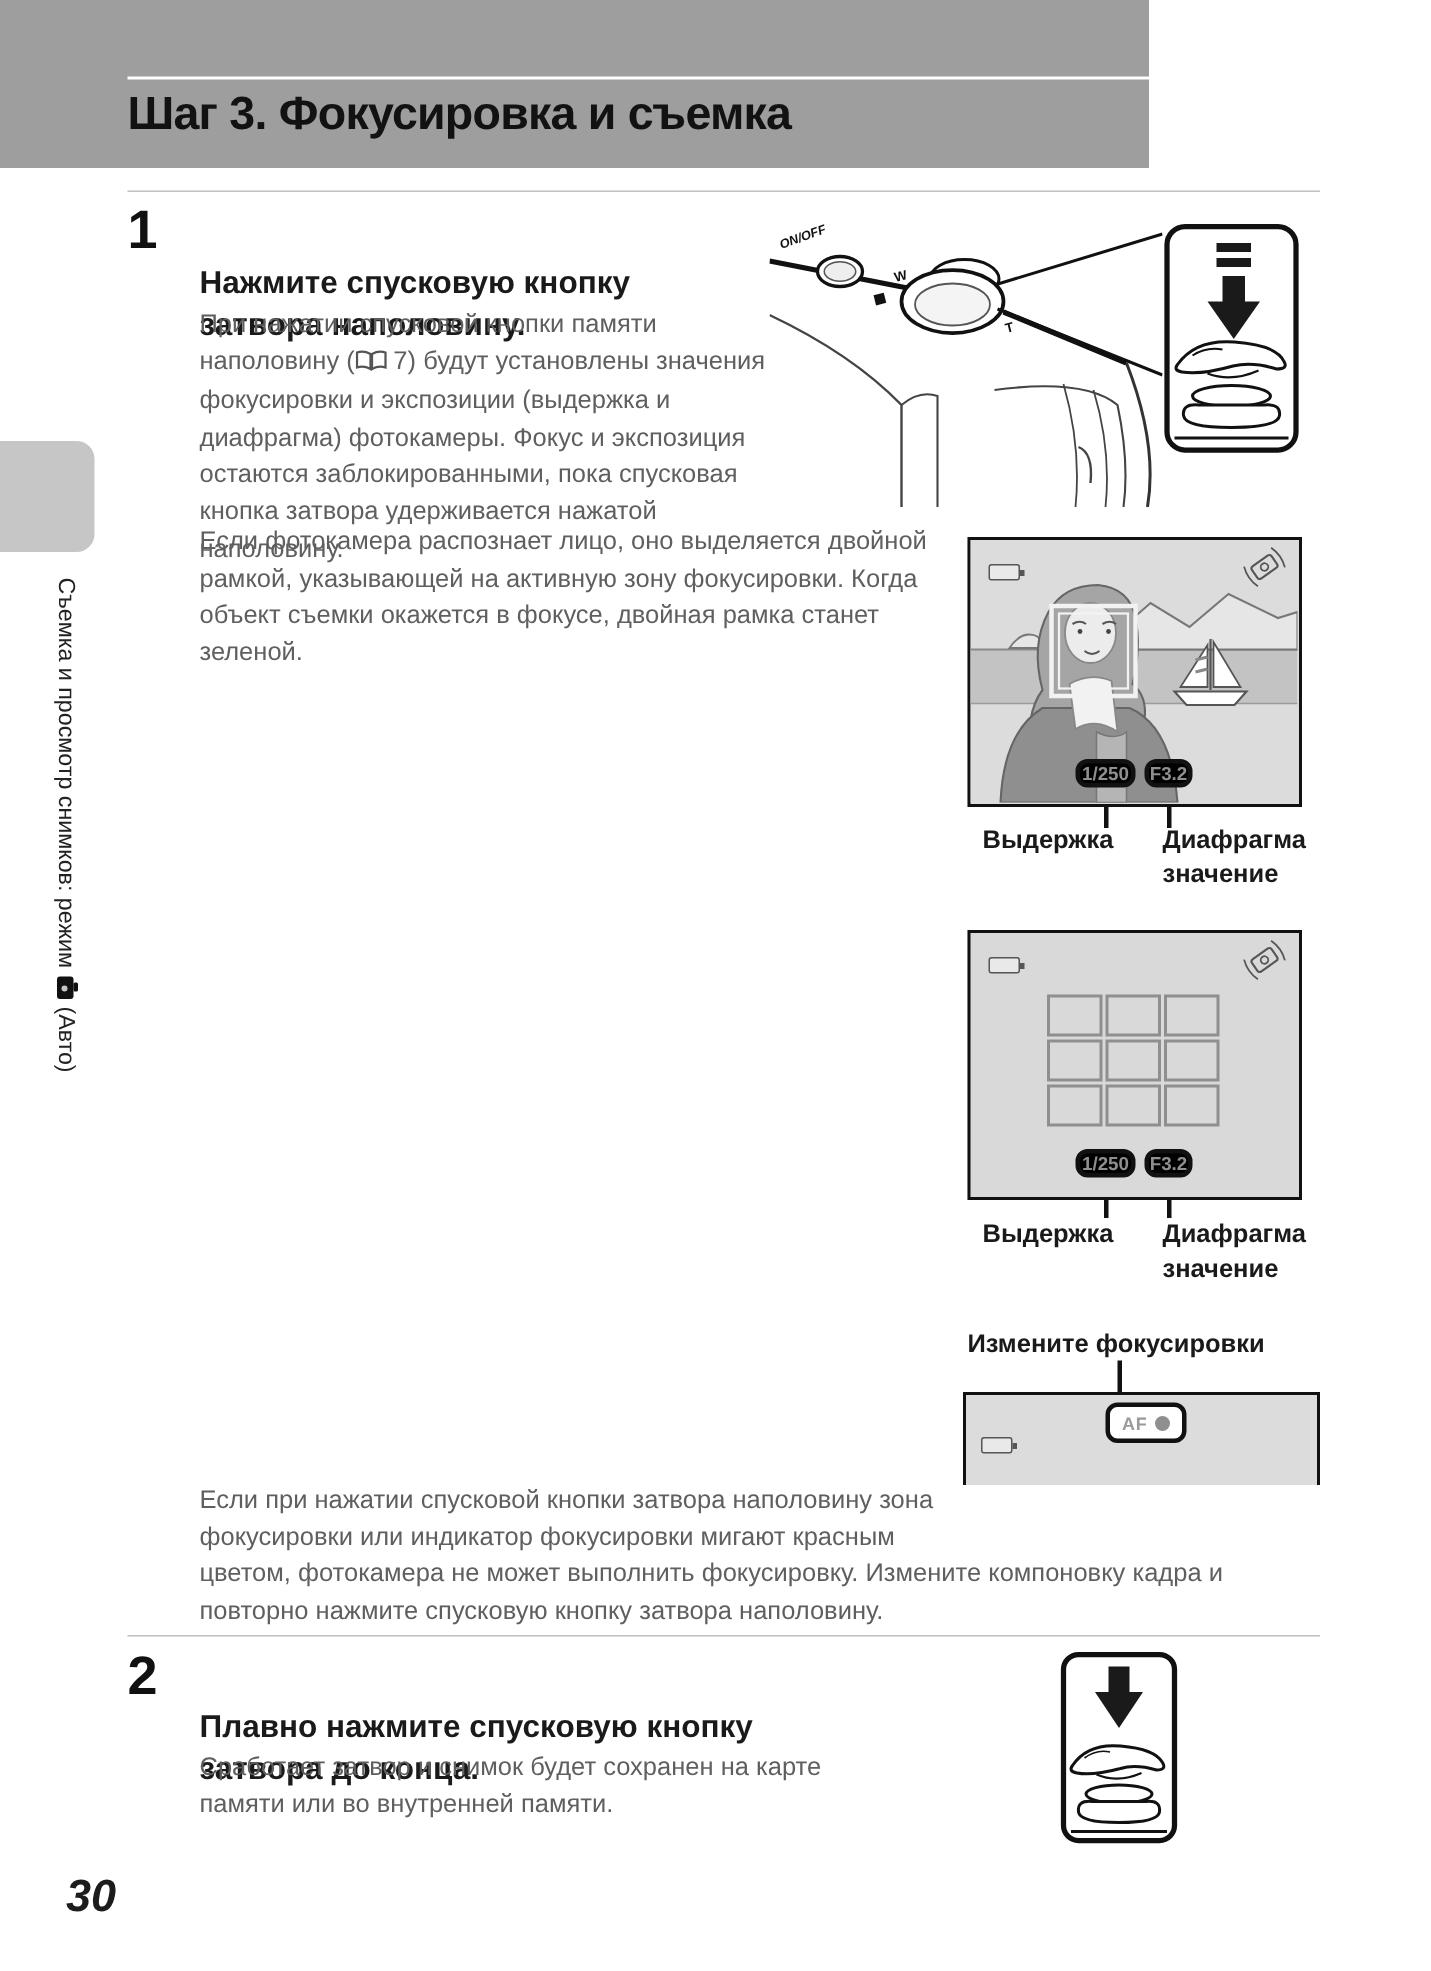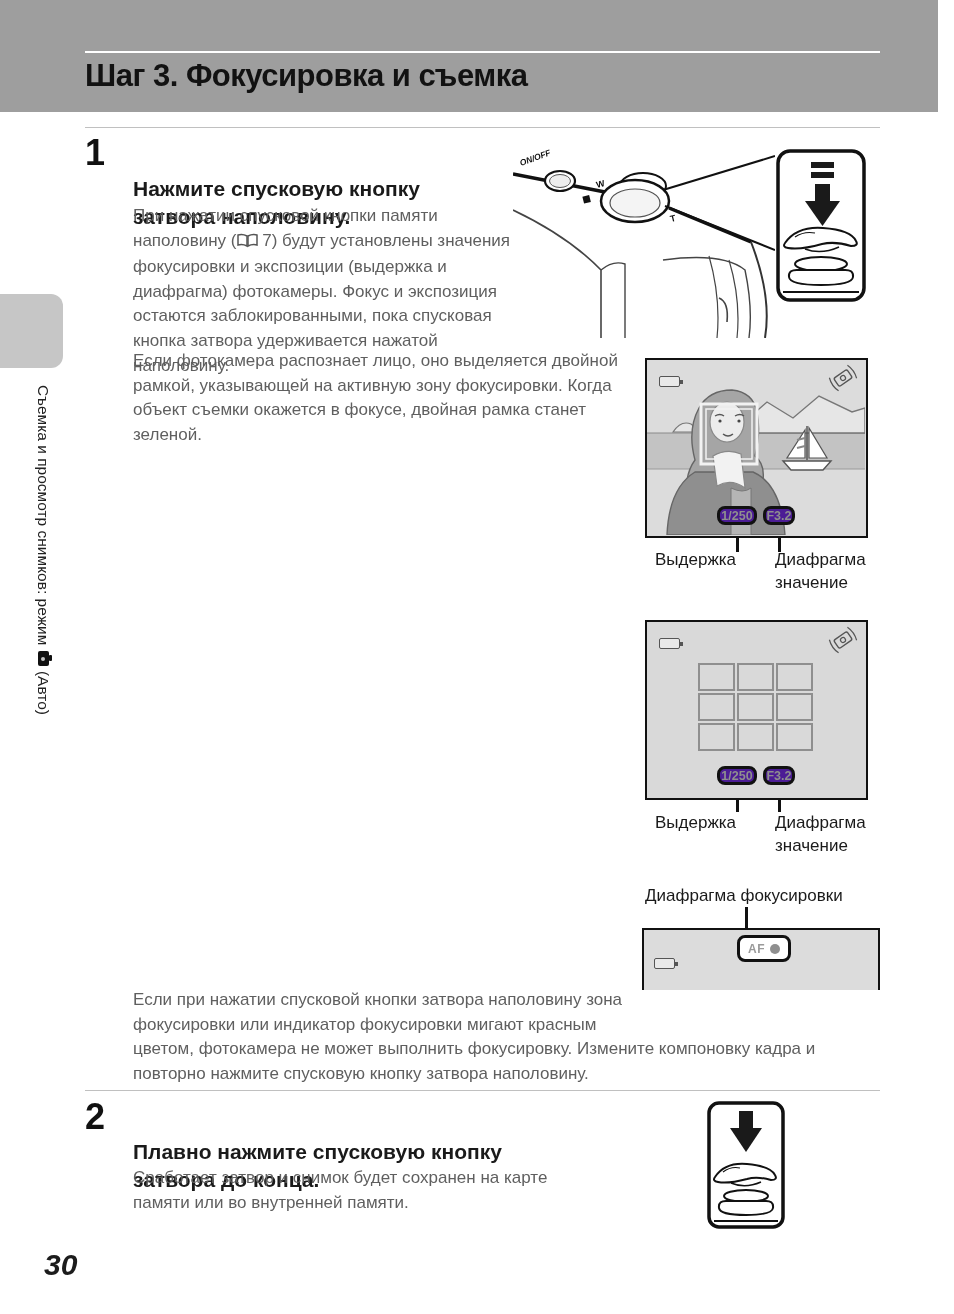--- a/index.html
+++ b/index.html
@@ -7,21 +7,21 @@
   .page {
     position: relative;
     width: 954px; height: 1314px;
     background: #ffffff;
     font-family: "Liberation Sans", sans-serif;
     overflow: hidden;
   }
   .abs { position: absolute; }
 
   
-  .header-band { left:0; top:0; width:938px; height:112px; background:#9e9e9e; }
+  .header-band { left:0; top:0; width:766px; height:112px; background:#9e9e9e; }
   .header-rule { left:85px; top:51px; width:795px; height:2px; background:#ffffff; }
   .header-title { left:85px; top:58px; font-size:31px; font-weight:bold; color:#121212; letter-spacing:-0.5px; }
 
   
   .side-tab { left:0; top:294px; width:63px; height:74px; background:#c6c6c6; border-radius:0 12px 12px 0; }
   .side-text { left:34px; top:385px; height:430px; writing-mode:vertical-rl; font-size:15.5px; color:#222; white-space:nowrap; }
   .cam-glyph { display:inline-block; width:15px; height:11px; background:#111; border-radius:2px; position:relative; transform:rotate(90deg); margin:3px 0; }
   .cam-glyph::before { content:""; position:absolute; left:4px; top:-3px; width:6px; height:3px; background:#111; border-radius:1px; }
   .cam-glyph::after { content:""; position:absolute; left:5.5px; top:3.5px; width:4px; height:4px; background:#c6c6c6; border-radius:50%; }
 
@@ -30,28 +30,28 @@
   .step-num { font-size:36px; font-weight:bold; color:#111; }
   .step-head { font-size:21px; font-weight:bold; color:#1a1a1a; line-height:28px;margin-top:36px; }
   .body-text { font-size:17px; color:#5f5f5f; line-height:24.6px; }
   .spacer-r { float:right; }
 
   .bookref-icon { display:inline-block; vertical-align:-2px; }
 
   
   .monitor { border:2.5px solid #111; background:#dcdcdc; }
   .badge {
-    position:absolute; background:#4c1d95; border:3px solid #111; border-radius:8px;
+    position:absolute; background:#000000; border:3px solid #111; border-radius:8px;
     color:#8f8f8f; font-weight:bold; font-size:12.5px; text-align:center;
     display:flex; align-items:center; justify-content:center;
   }
   .battery { position:absolute; width:21px; height:11px; border:1.5px solid #555; background:#e9e9e9; border-radius:2px; }
   .battery::after { content:""; position:absolute; right:-4px; top:2.5px; width:3px; height:4px; background:#555; }
   .callout-v { position:absolute; width:2.5px; background:#111; }
-  .callout-label { position:absolute; font-size:17px; font-weight:normal; color:#1a1a1a; line-height:23px; }
+  .callout-label { position:absolute; font-size:17px; font-weight:bold; color:#1a1a1a; line-height:23px; }
 
   .af-badge { position:absolute; width:54px; height:27px; background:#fff; border:3.5px solid #111; border-radius:8px;
     display:flex; align-items:center; justify-content:center; gap:5px; }
   .af-text { font-size:12px; font-weight:bold; color:#9a9a9a; letter-spacing:0.5px; }
   .af-dot { width:10px; height:10px; border-radius:50%; background:#8f8f8f; }
 
   .footer-num { font-size:30px; font-style:italic; font-weight:bold; color:#1c1c1c; }
 
   svg text { font-family:"Liberation Sans", sans-serif; }
 </style>
@@ -220,21 +220,21 @@
 
   <div class="callout-v" style="left:736px; top:800px; height:12px;"></div>
   <div class="callout-v" style="left:778px; top:800px; height:12px;"></div>
   <div class="callout-label" style="left:655px; top:811px;">Выдержка</div>
   <div class="callout-label" style="left:775px; top:811px; width:100px;">Диафрагма значение</div>
 
   <div class="abs body-text" style="left:133px; top:881px; width:747px;">
     <span class="spacer-r" style="width:240px; height:110px;"></span>
   </div>
 
-  <div class="callout-label" style="left:645px; top:884px;">Диафрагма фокусировки</div>
+  <div class="callout-label" style="left:645px; top:884px;">Измените фокусировки</div>
   <div class="callout-v" style="left:745px; top:907px; height:29px; width:3px;"></div>
   <div class="abs" style="left:642px; top:928px; width:238px; height:62px; background:#dcdcdc; border:2.5px solid #111; border-bottom:none;">
     <span class="battery" style="left:10px; top:28px;"></span>
     <div class="af-badge" style="left:93px; top:5px;">
       <span class="af-text">AF</span>
       <span class="af-dot"></span>
     </div>
   </div>
 
   <div class="abs body-text" style="left:133px; top:988px; width:747px;">

